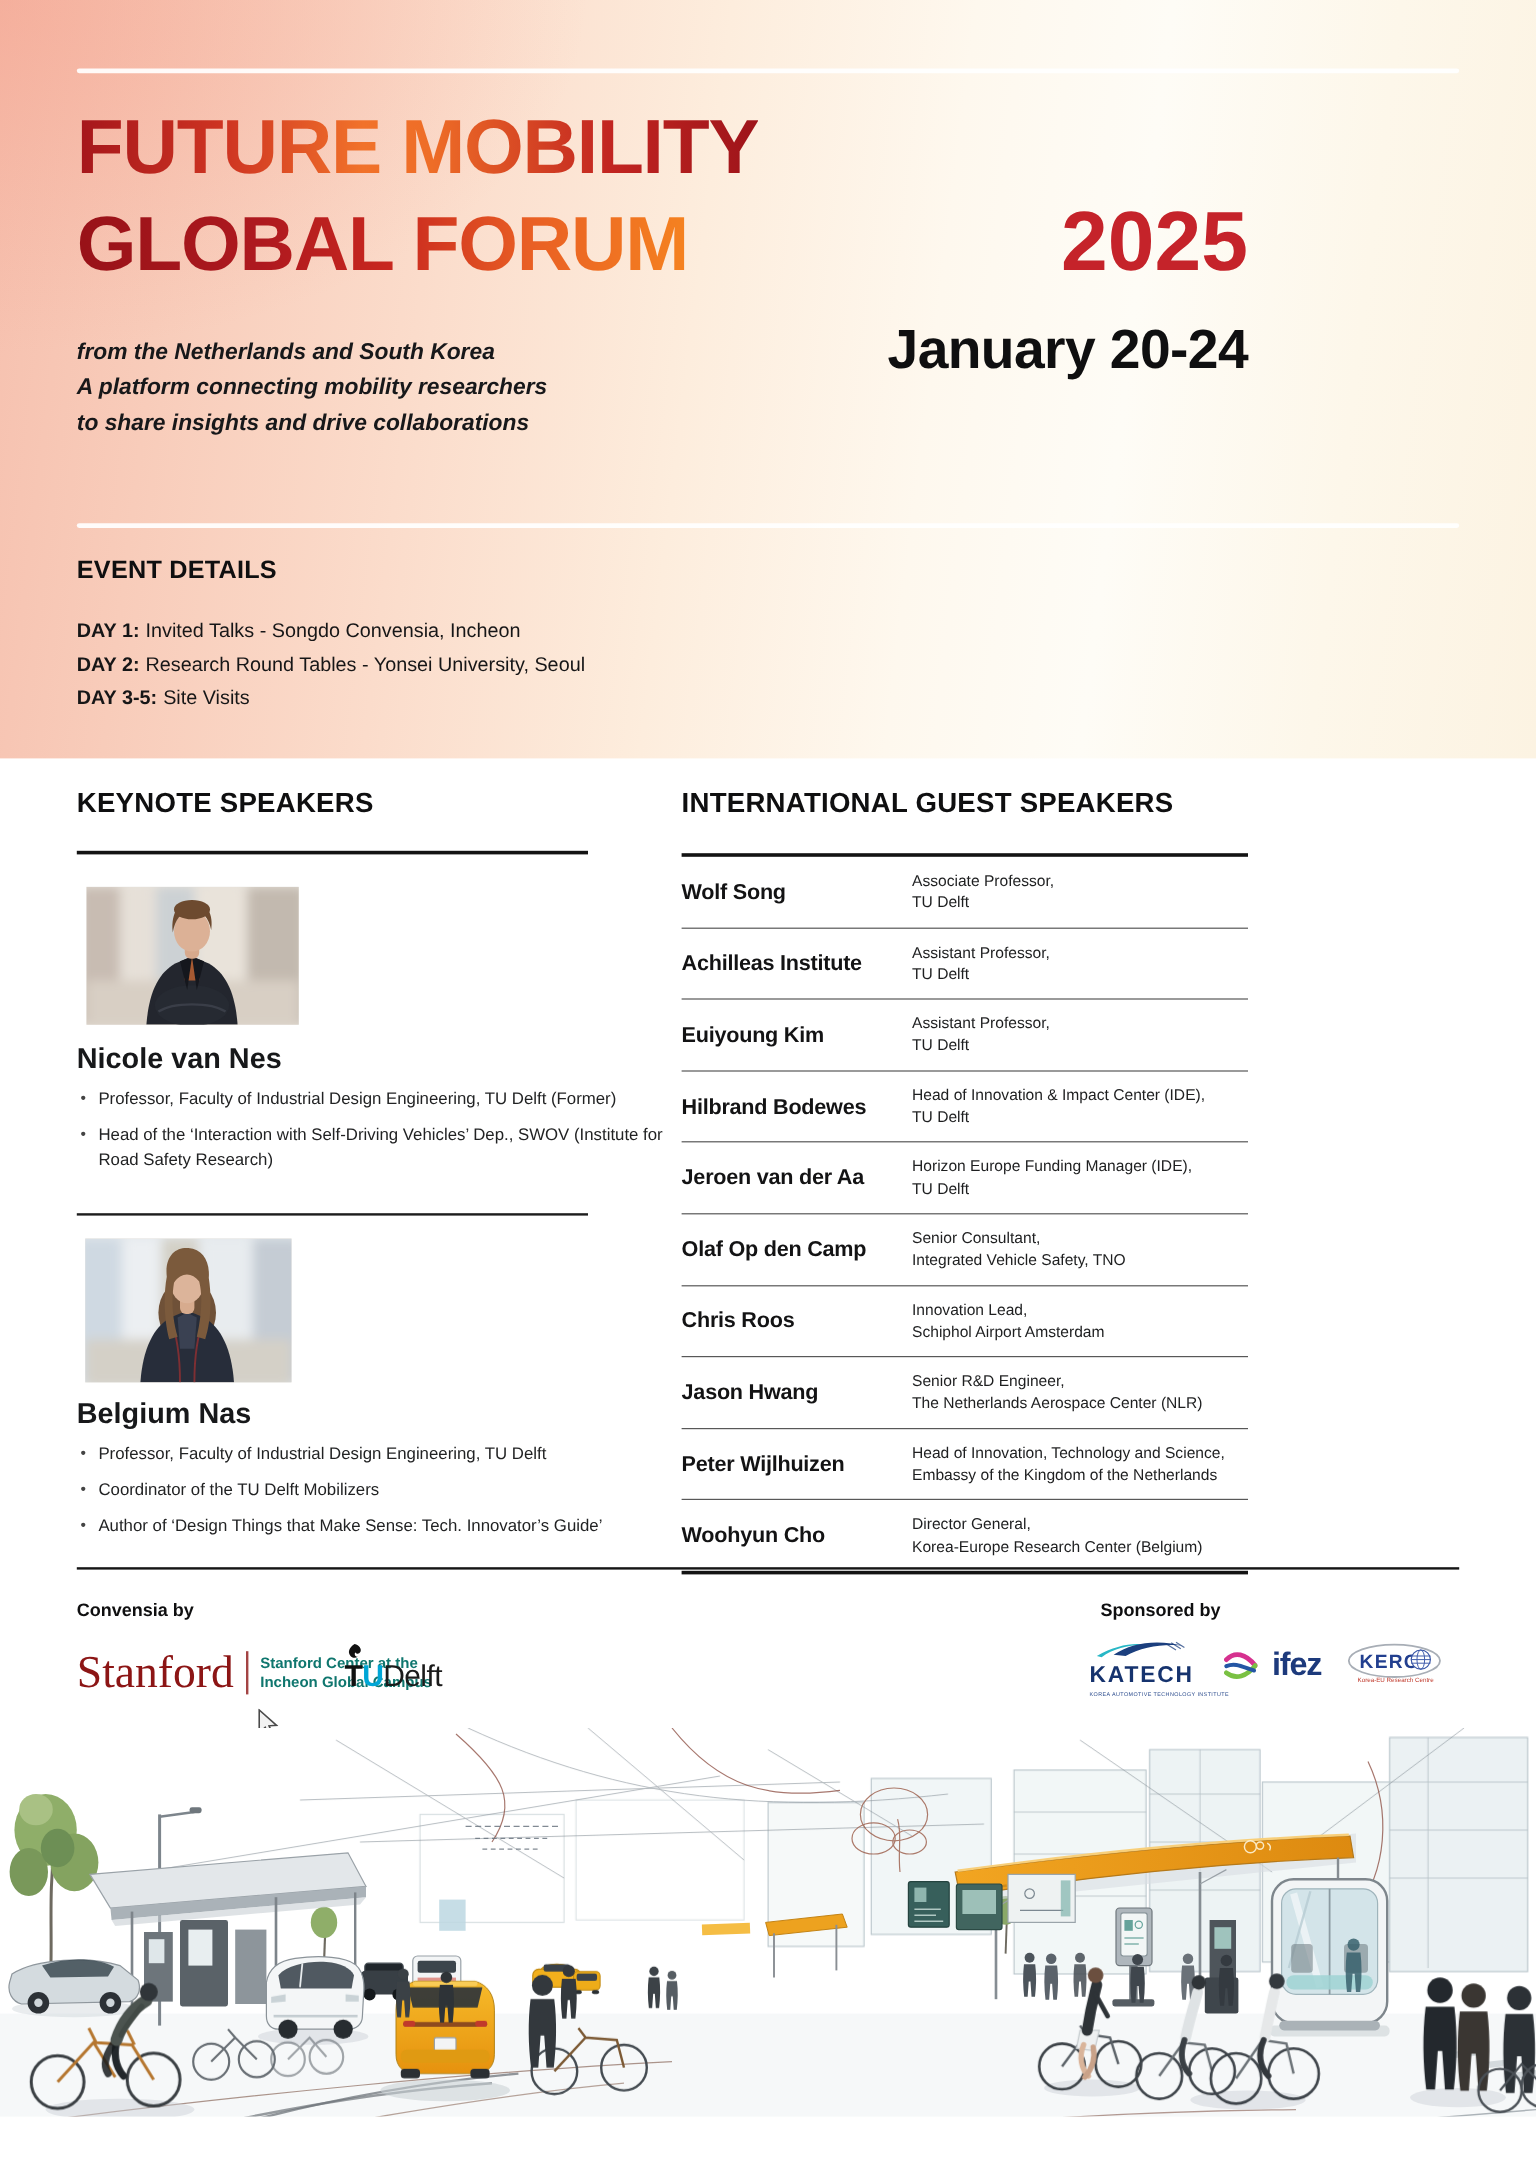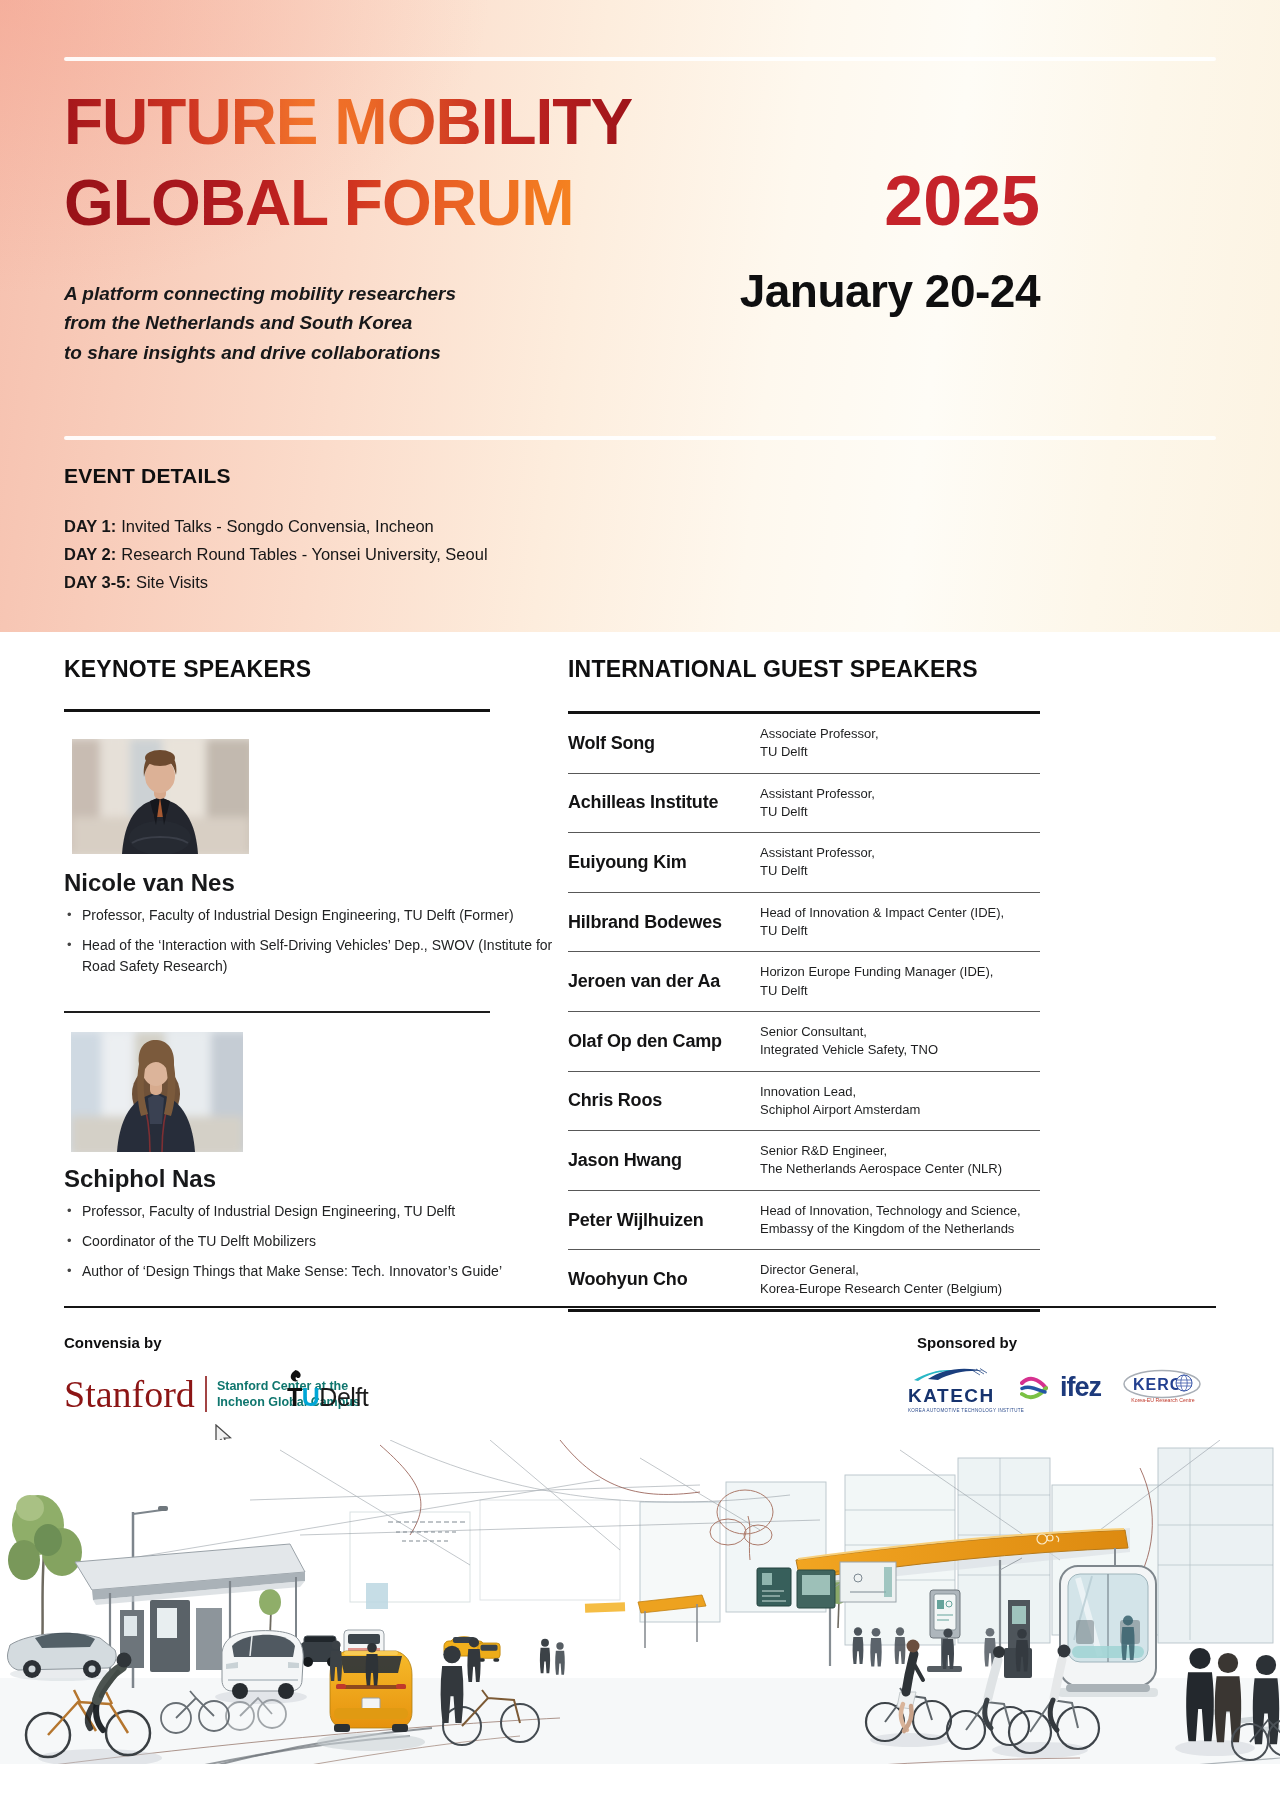--- a/index.html
+++ b/index.html
@@ -89,22 +89,22 @@
   <div class="rule rule-top"></div>
 
   <h1 class="title">
     <span class="title-line title-line1">FUTURE MOBILITY</span>
     <span class="title-line title-line2">GLOBAL FORUM</span>
   </h1>
   <div class="year">2025</div>
   <div class="dates">January 20-24</div>
 
   <div class="subtitle">
+    <div>from the Netherlands and South Korea</div>
     <div>A platform connecting mobility researchers</div>
-    <div>from the Netherlands and South Korea</div>
     <div>to share insights and drive collaborations</div>
   </div>
 
   <div class="rule rule-mid"></div>
   <div class="event-heading">EVENT DETAILS</div>
   <div class="event-days">
     <div><b>DAY 1:</b><span>Invited Talks - Songdo Convensia, Incheon</span></div>
     <div><b>DAY 2:</b><span>Research Round Tables - Yonsei University, Seoul</span></div>
     <div><b>DAY 3-5:</b><span>Site Visits</span></div>
   </div>
@@ -173,21 +173,21 @@
         <path d="M46,120 C48,92 57,74 71,66 L85,60 L99,66 C113,74 122,92 124,120 Z" fill="#272d3a"></path>
         <path d="M71,66 C77,82 79,100 79,120" stroke="#7e2f33" stroke-width="1.6" fill="none"></path>
         <path d="M99,66 C93,82 91,100 91,120" stroke="#7e2f33" stroke-width="1.6" fill="none"></path>
         <path d="M77,66 L85,62 L93,66 L91,92 L79,92 Z" fill="#3a4152"></path>
         <rect x="79" y="47" width="12" height="16" rx="5" fill="#d7ab8e"></rect>
         <ellipse cx="85" cy="37" rx="14" ry="17" fill="#dcb49a"></ellipse>
         <path d="M68,32 C66,14 76,7 86,8 C98,9 104,19 103,33 C106,52 104,72 100,84 L93,82 C97,64 98,48 95,36 C89,28 80,28 74,37 C72,50 72,64 77,82 L70,84 C66,70 65,48 68,32 Z" fill="#7b5a3c"></path>
       </g>
     </svg>
   </div>
-  <div class="speaker-name name2">Schiphol Nas</div>
+  <div class="speaker-name name2">Belgium Nas</div>
   <div class="bullets bullets2">
     <ul>
       <li>Professor, Faculty of Industrial Design Engineering, TU Delft</li>
       <li>Coordinator of the TU Delft Mobilizers</li>
       <li>Author of ‘Design Things that Make Sense: Tech. Innovator’s Guide’</li>
     </ul>
   </div>
 
   <div class="section-heading guest-heading">INTERNATIONAL GUEST SPEAKERS</div>
   <div class="guest-table">

